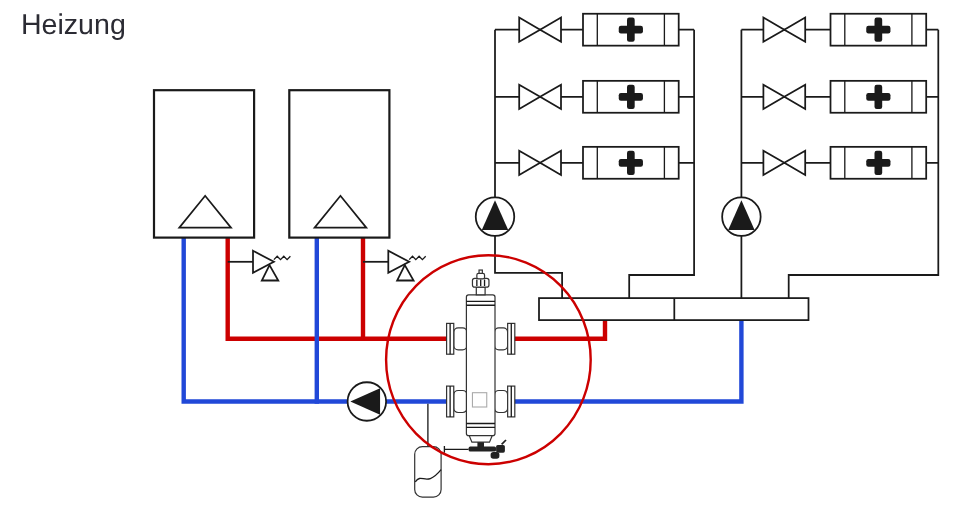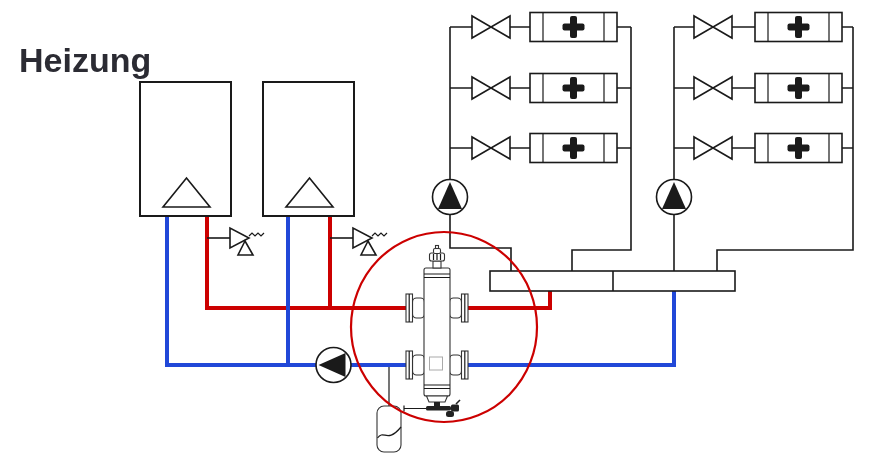--- a/index.html
+++ b/index.html
@@ -5,24 +5,23 @@
   html,body{margin:0;padding:0;background:#fff;}
   .stage{
     position:relative;
     width:872px;height:459px;
     background:var(--background,#fff);
     overflow:hidden;
     font-family:"Liberation Sans", sans-serif;
   }
   .page-title{
     position:absolute;left:19px;top:8px;
-    font-size:34px;line-height:1.1;
+    font-size:26px;line-height:1.1;
     color:var(--title-text,#2b2b33);
-    font-weight:700;
-    margin-top:34px;
+    font-weight:400;
   }
   svg{position:absolute;left:0;top:0;}
   .ln{stroke:var(--line,#1a1a1a);stroke-width:1.6;fill:none;}
   .ln-thin{stroke:var(--line,#1a1a1a);stroke-width:1.2;fill:none;}
   .shape{stroke:var(--line,#1a1a1a);stroke-width:1.6;fill:#fff;}
   .shape-thick{stroke:var(--line,#1a1a1a);stroke-width:2;fill:#fff;}
   .filled{fill:var(--line,#1a1a1a);stroke:none;}
   .pipe-red{stroke:var(--pipe-supply,#cc0000);stroke-width:4;fill:none;}
   .pipe-blue{stroke:var(--pipe-return,#2148d8);stroke-width:4;fill:none;}
   .hl{stroke:var(--highlight,#cc0000);stroke-width:2.2;fill:none;}

